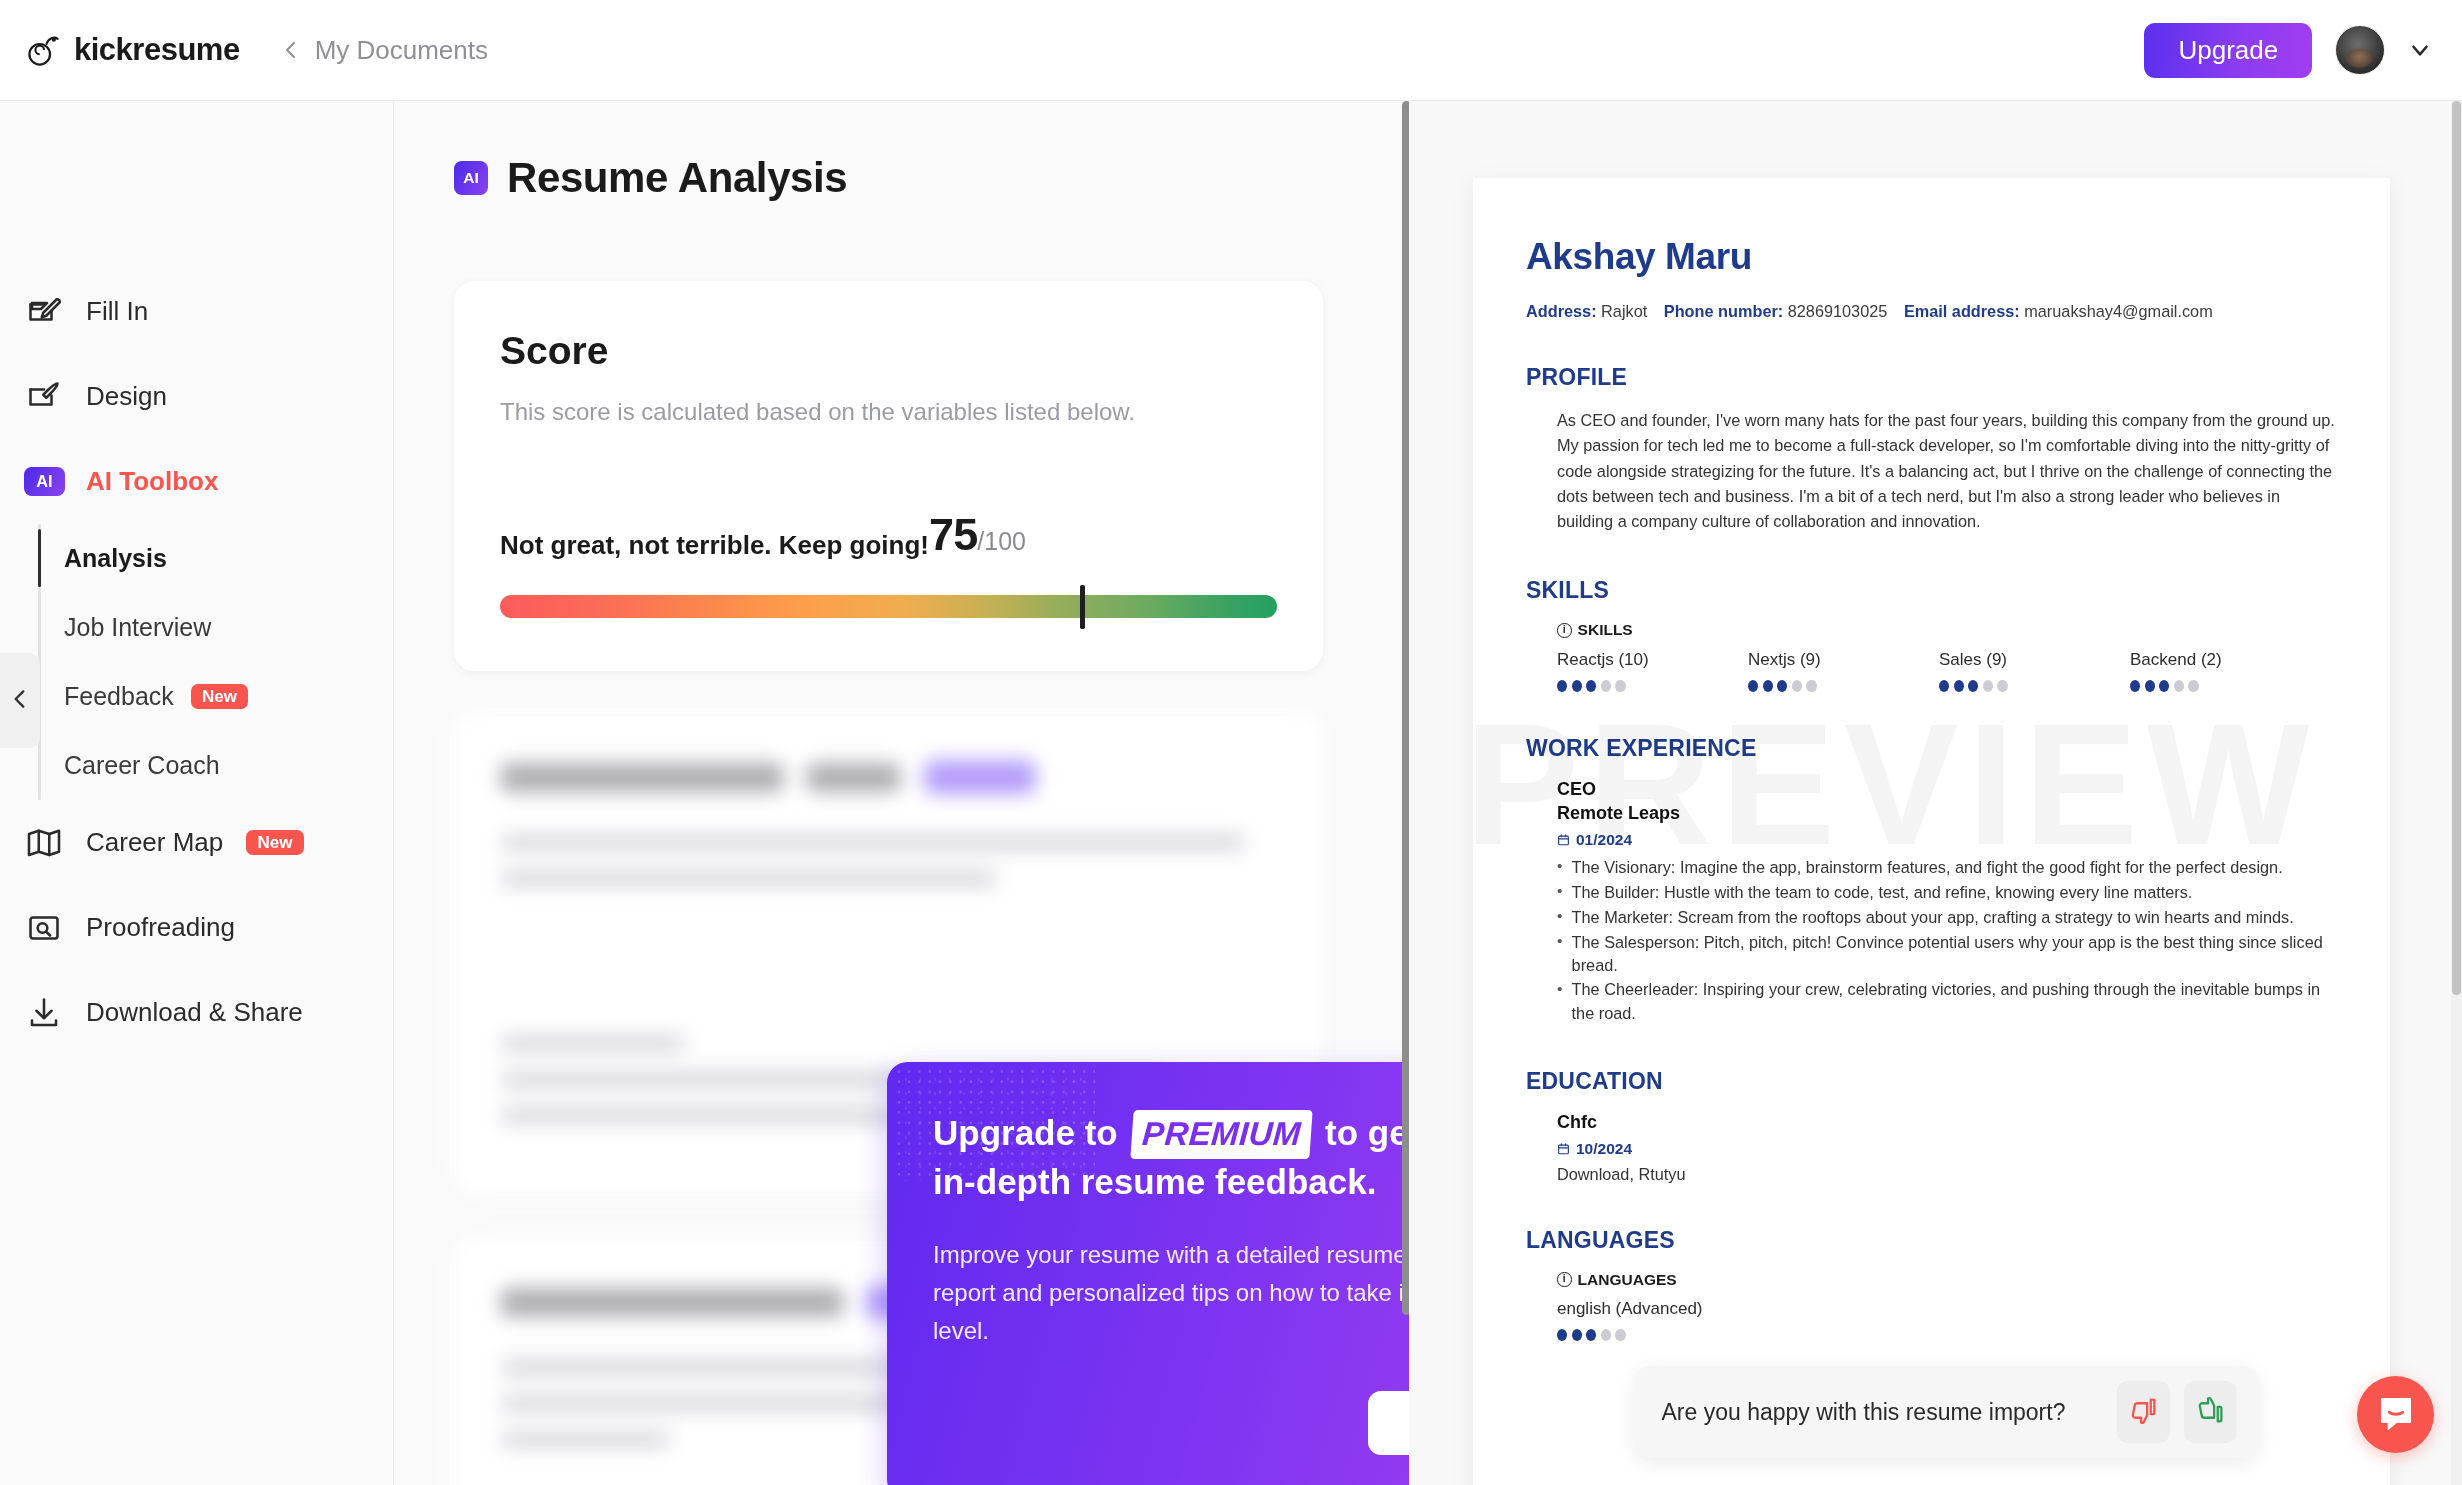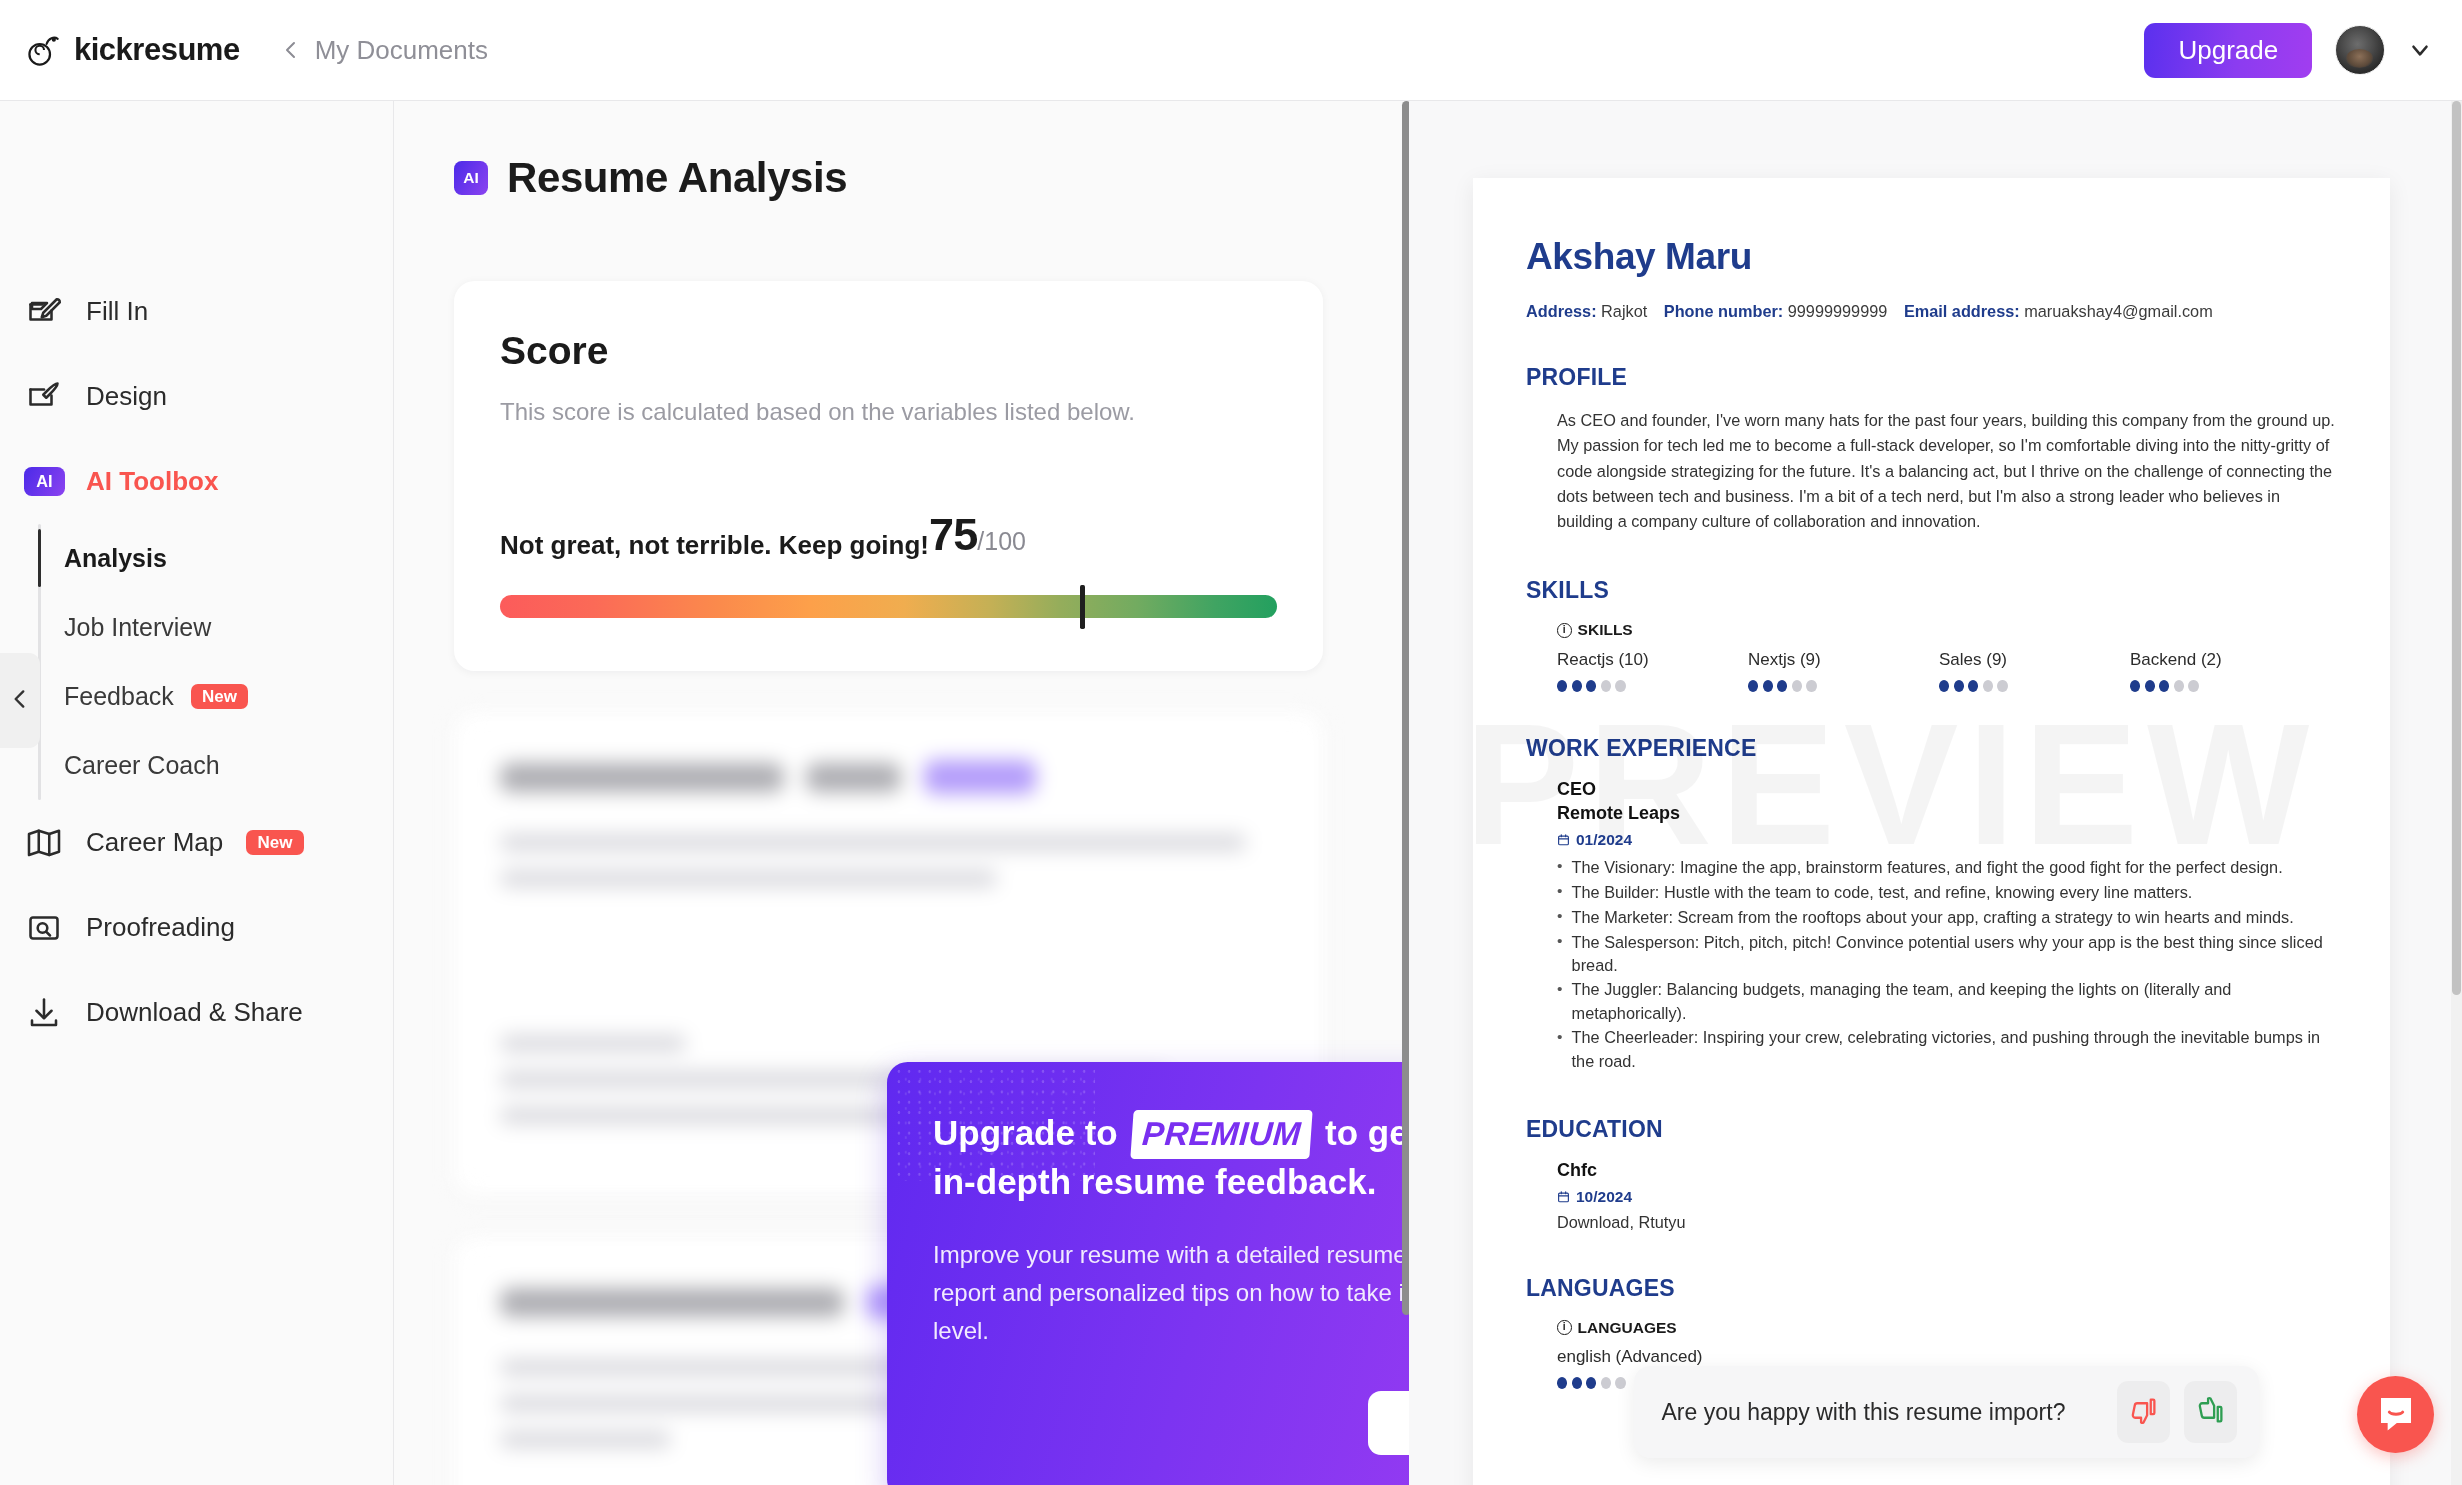--- a/index.html
+++ b/index.html
@@ -460,21 +460,21 @@
   <div class="preview">
     <div class="doc">
       <div class="watermark">PREVIEW</div>
 
       <div class="doc-name">Akshay Maru</div>
 
       <div class="doc-contact">
         <span class="lbl">Address:</span>
         <span class="val">Rajkot</span>
         <span class="lbl">Phone number:</span>
-        <span class="val">99999999999</span>
+        <span class="val">82869103025</span>
         <span class="lbl">Email address:</span>
         <span class="val">maruakshay4@gmail.com</span>
       </div>
 
       <div class="sec-h">PROFILE</div>
       <div class="sec-body">
         <div class="doc-p">As CEO and founder, I've worn many hats for the past four years, building this company from the ground up. My passion for tech led me to become a full-stack developer, so I'm comfortable diving into the nitty-gritty of code alongside strategizing for the future. It's a balancing act, but I thrive on the challenge of connecting the dots between tech and business. I'm a bit of a tech nerd, but I'm also a strong leader who believes in building a company culture of collaboration and innovation.</div>
       </div>
 
       <div class="sec-h">SKILLS</div>
@@ -540,21 +540,20 @@
                 <line x1="16" y1="2.5" x2="16" y2="6"></line>
               </svg>
           </span>
           <span>01/2024</span>
         </div>
         <ul class="bullets">
           <li>The Visionary: Imagine the app, brainstorm features, and fight the good fight for the perfect design.</li>
           <li>The Builder: Hustle with the team to code, test, and refine, knowing every line matters.</li>
           <li>The Marketer: Scream from the rooftops about your app, crafting a strategy to win hearts and minds.</li>
           <li>The Salesperson: Pitch, pitch, pitch! Convince potential users why your app is the best thing since sliced bread.</li>
-          <li>The Juggler: Balancing budgets, managing the team, and keeping the lights on (literally and metaphorically).</li>
           <li>The Cheerleader: Inspiring your crew, celebrating victories, and pushing through the inevitable bumps in the road.</li>
         </ul>
       </div>
 
       <div class="sec-h">EDUCATION</div>
       <div class="sec-body">
         <div class="edu-title">Chfc</div>
         <div class="job-date">
           <span class="cal-ico">
             <svg viewBox="0 0 24 24" width="13" height="13.8" fill="none" stroke="#1f3c8c" stroke-width="2.1" stroke-linecap="round">

